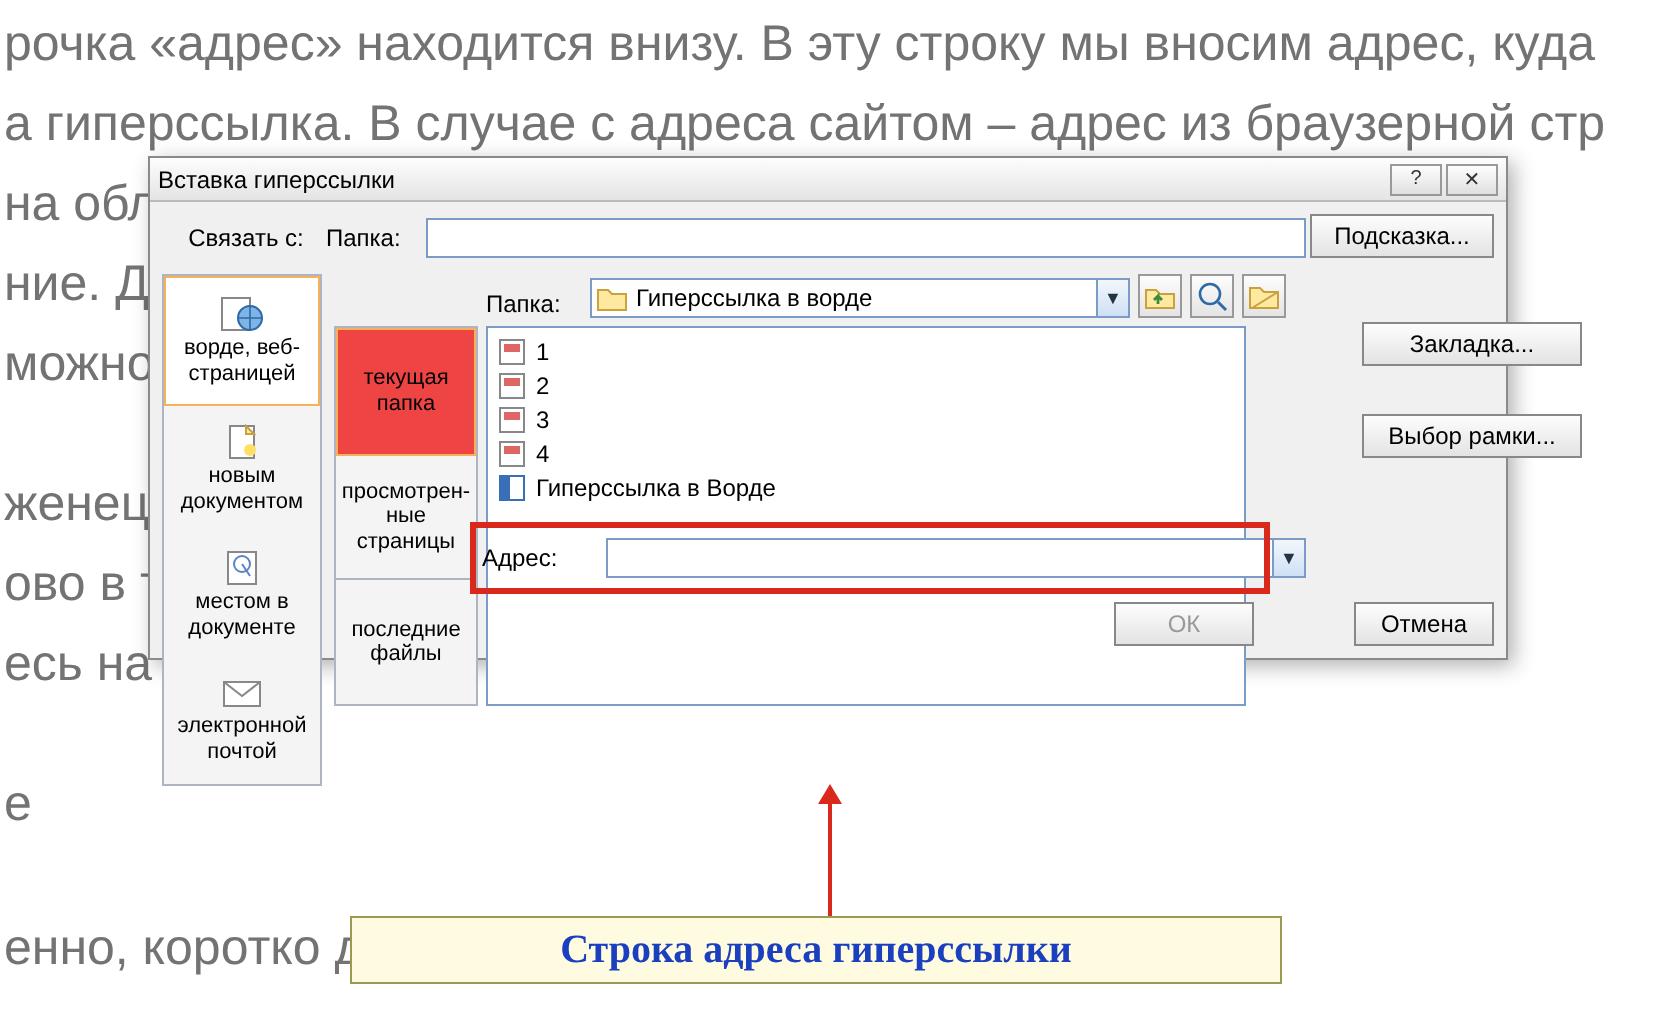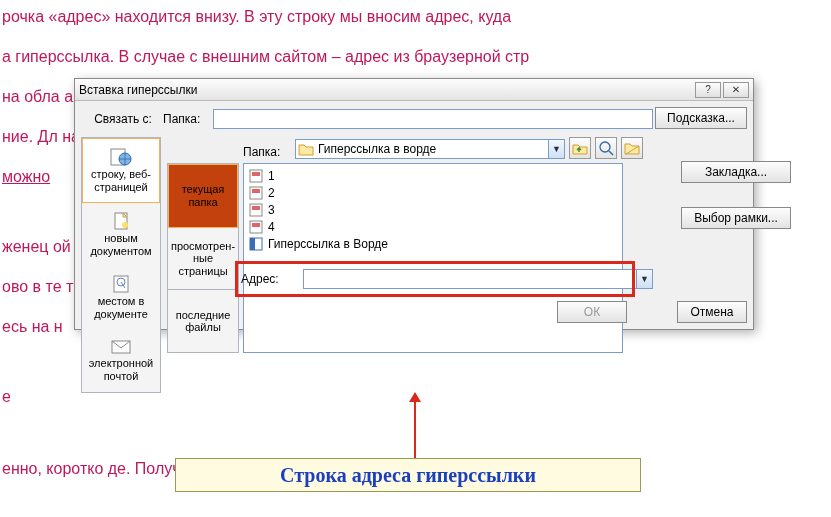--- a/index.html
+++ b/index.html
@@ -9,22 +9,22 @@
     height: 517px;
     background: #fff;
     font-family: Tahoma, Arial, sans-serif;
     font-size: 12px;
     overflow: hidden;
     position: relative;
   }
   .bg-text {
     position: absolute;
     font-family: "Segoe UI", Arial, sans-serif;
-    font-size: 16px;
-    color: #be185d;
+    font-size: 25px;
+    color: #737373;
     white-space: nowrap;
   }
   .dialog {
     position: absolute;
     left: 74px;
     top: 78px;
     width: 680px;
     height: 252px;
     background: #f0f0f0;
     border: 1px solid #8a8a8a;
@@ -137,21 +137,21 @@
     display:flex;flex-direction:column;
   }
   .inner-tab {
     flex:1;
     display:flex;align-items:center;justify-content:center;
     text-align:center;font-size:11px;line-height:1.15;padding:2px 3px;
     background:#f4f4f4;
     border-bottom:1px solid #aeb5c0;
   }
   .inner-tab:last-child{border-bottom:none;}
-  .inner-tab.selected{background:#c2410c;border:1px solid #f7b15a;}
+  .inner-tab.selected{background:#ef4444;border:1px solid #f7b15a;}
   .file-list {
     position: absolute;
     top: 62px; left: 168px;
     width: 380px; height: 190px;
     border: 1px solid #7a9cc6;
     background:#fff;
     padding:3px 5px;
     font-size:12px;
   }
   .file-list .item{display:flex;align-items:center;gap:5px;height:17px;}
@@ -207,24 +207,24 @@
     font-family:"Times New Roman",serif;
     font-size:20px; font-weight:bold;
     color:#1a3fbf;
   }
   svg{display:block;}
 </style>
 </head>
 <body>
 
 <div class="bg-text" style="top:8px;left:2px;">рочка «адрес» находится внизу. В эту строку мы вносим адрес, куда</div>
-<div class="bg-text" style="top:48px;left:2px;">а гиперссылка. В случае с внешним сайтом – адрес из браузерной стр</div>
+<div class="bg-text" style="top:48px;left:2px;">а гиперссылка. В случае с адреса сайтом – адрес из браузерной стр</div>
 <div class="bg-text" style="top:88px;left:2px;">на обла                                                                                                                   а – то</div>
 <div class="bg-text" style="top:128px;left:2px;">ние. Дл                                                                                                                   нам пр</div>
-<div class="bg-text" style="top:168px;left:2px;text-decoration:underline;">можно</div>
+<div class="bg-text" style="top:168px;left:2px;">можно</div>
 <div class="bg-text" style="top:238px;left:2px;">женец                                                                                                                     ой кно</div>
 <div class="bg-text" style="top:278px;left:2px;">ово в те                                                                                                                   ту же п</div>
 <div class="bg-text" style="top:318px;left:2px;">есь на н</div>
 <div class="bg-text" style="top:388px;left:2px;">е</div>
 <div class="bg-text" style="top:460px;left:2px;">енно, коротко                                                                                             де. Получайте уд</div>
 
 <div class="dialog">
   <div class="titlebar">
     <span class="title">Вставка гиперссылки</span>
     <span class="winbtn">?</span>
@@ -240,21 +240,21 @@
 
     <div class="left-col">
       <div class="left-item selected">
         <span class="ico">
           <svg width="22" height="18">
               <rect x="1" y="1" width="14" height="16" fill="#fff" stroke="#888"></rect>
               <circle cx="15" cy="11" r="6" fill="#7fb4e6" stroke="#2b6aa8"></circle>
               <path d="M9 11h12M15 5v12" stroke="#2b6aa8" stroke-width="0.8"></path>
             </svg>
         </span>
-        <span>строку, веб-страницей</span>
+        <span>ворде, веб-страницей</span>
       </div>
       <div class="left-item">
         <span class="ico">
           <svg width="18" height="18">
               <rect x="3" y="1" width="12" height="16" fill="#fff" stroke="#888"></rect>
               <path d="M11 1l4 4h-4z" fill="#ffe9a8" stroke="#c8a040"></path>
               <circle cx="13" cy="13" r="3" fill="#ffe066"></circle>
             </svg>
         </span>
         <span>новым документом</span>

